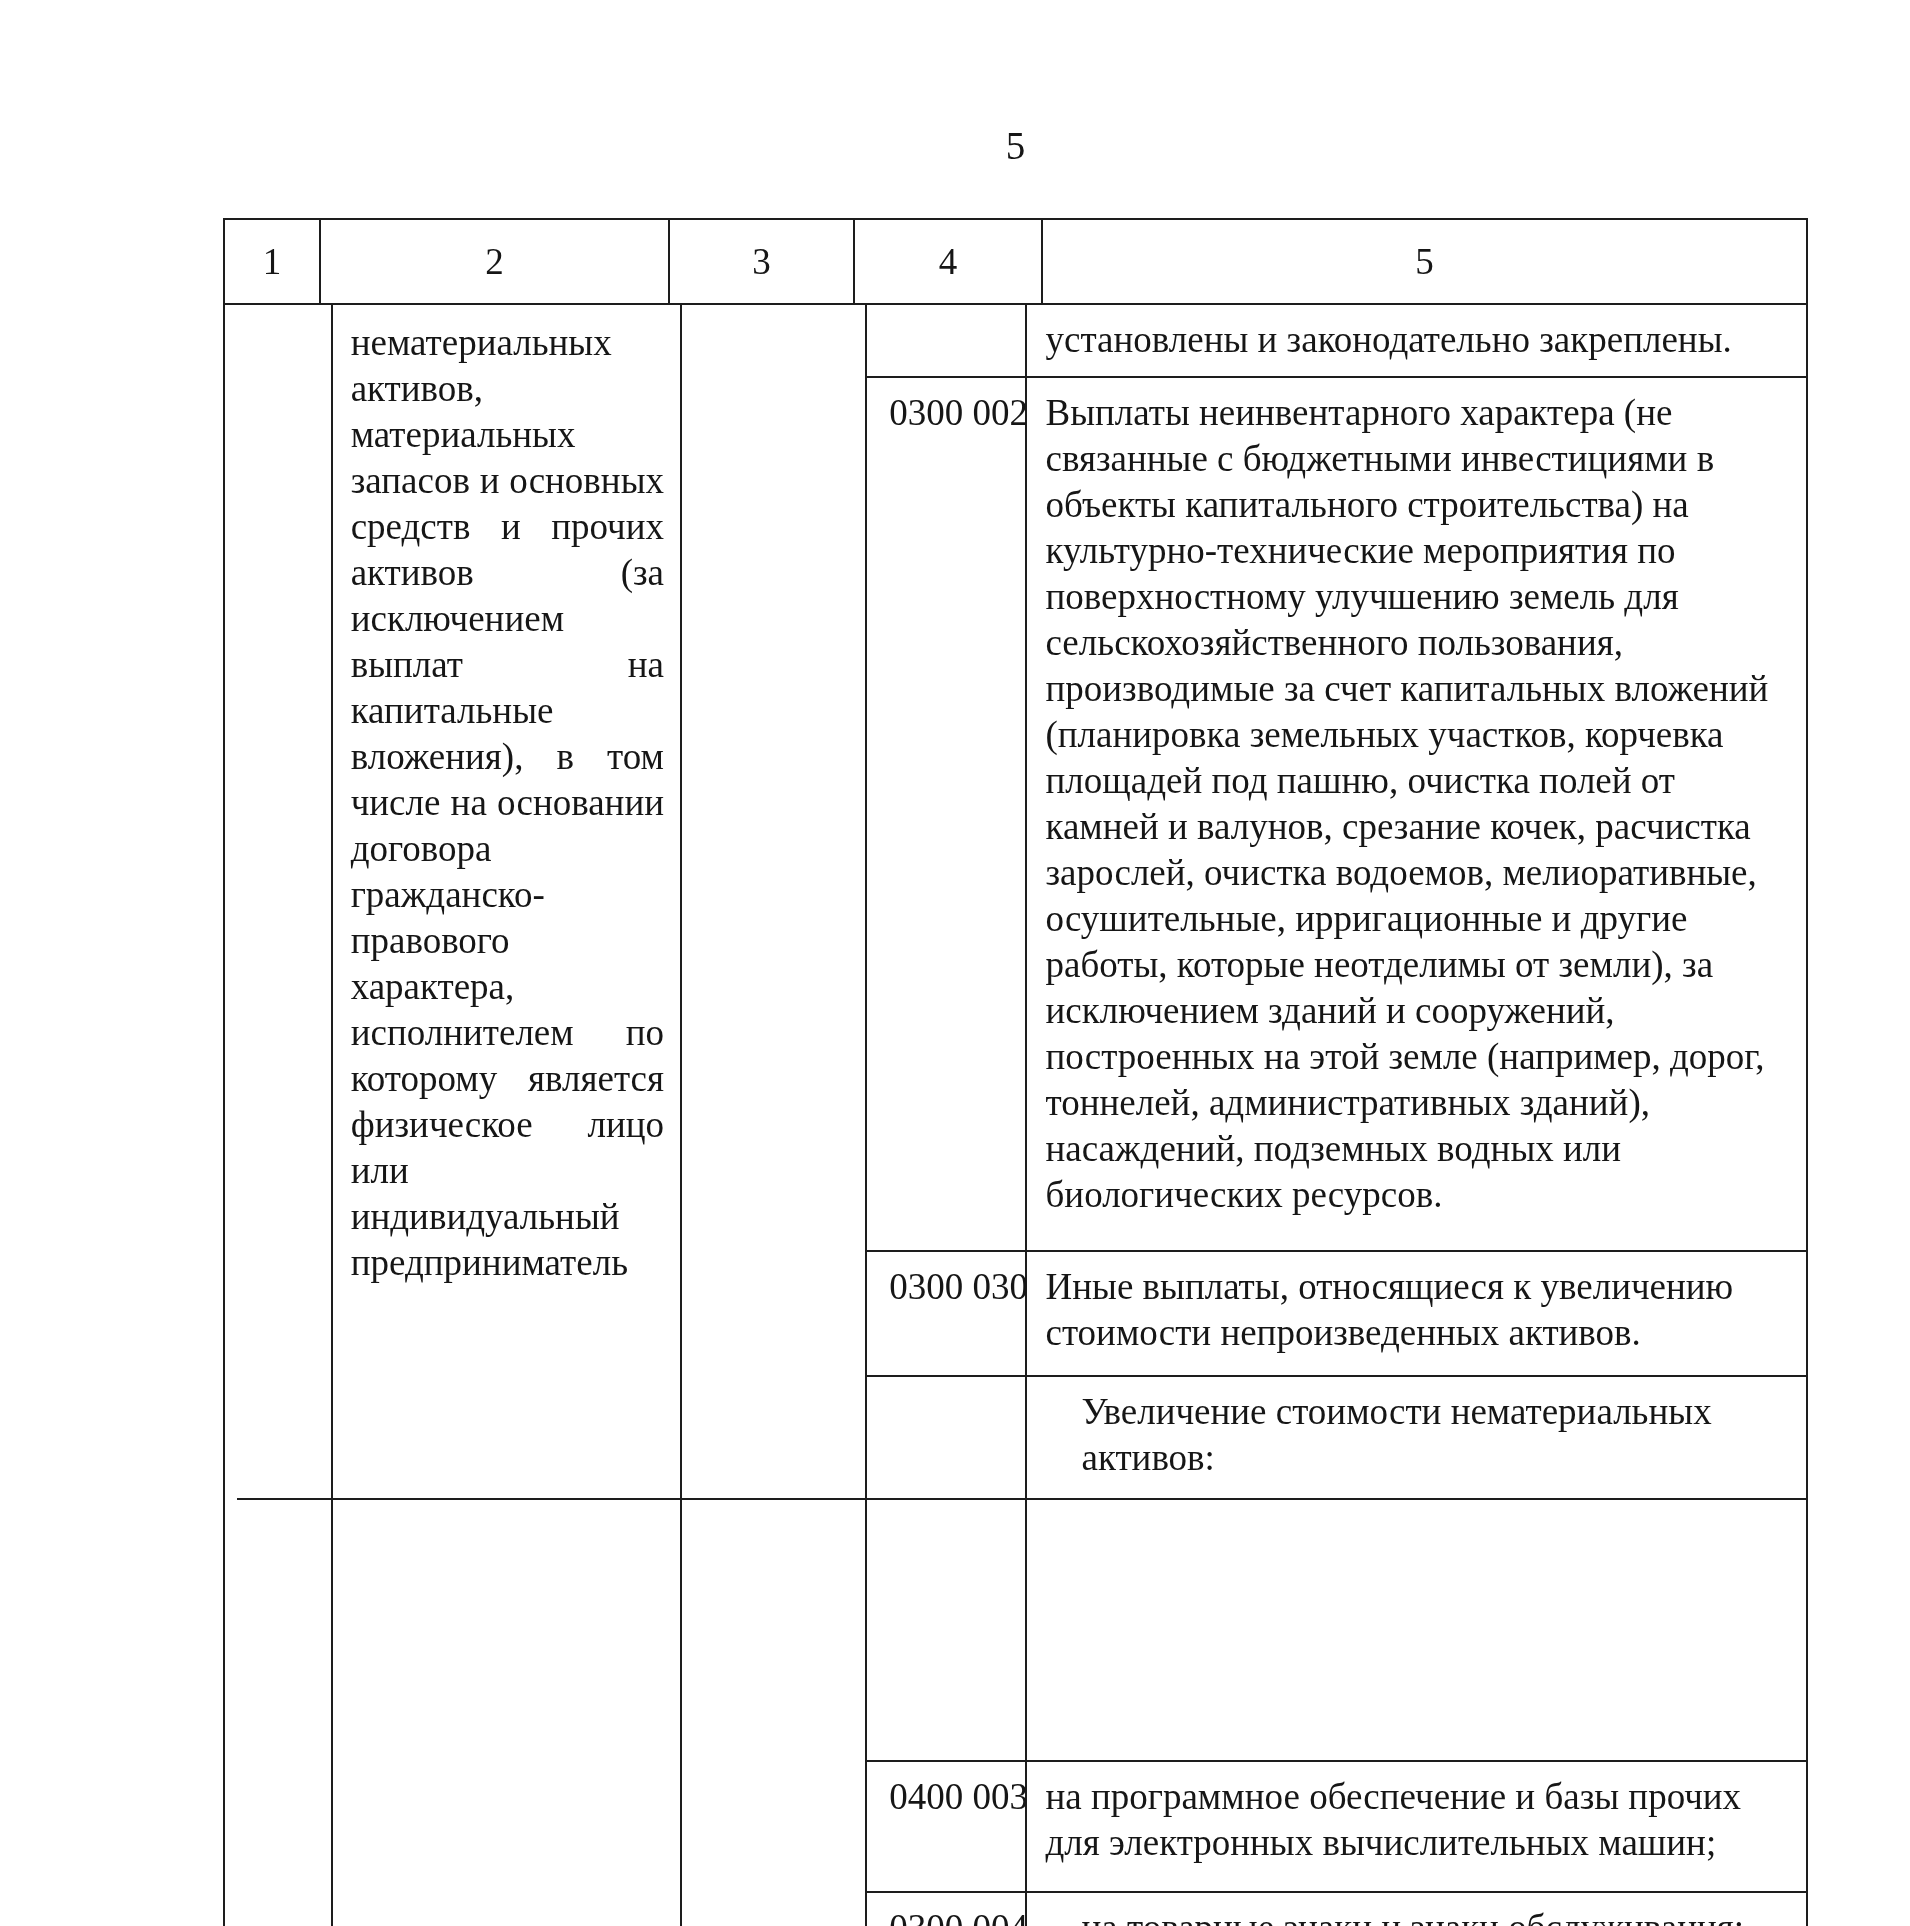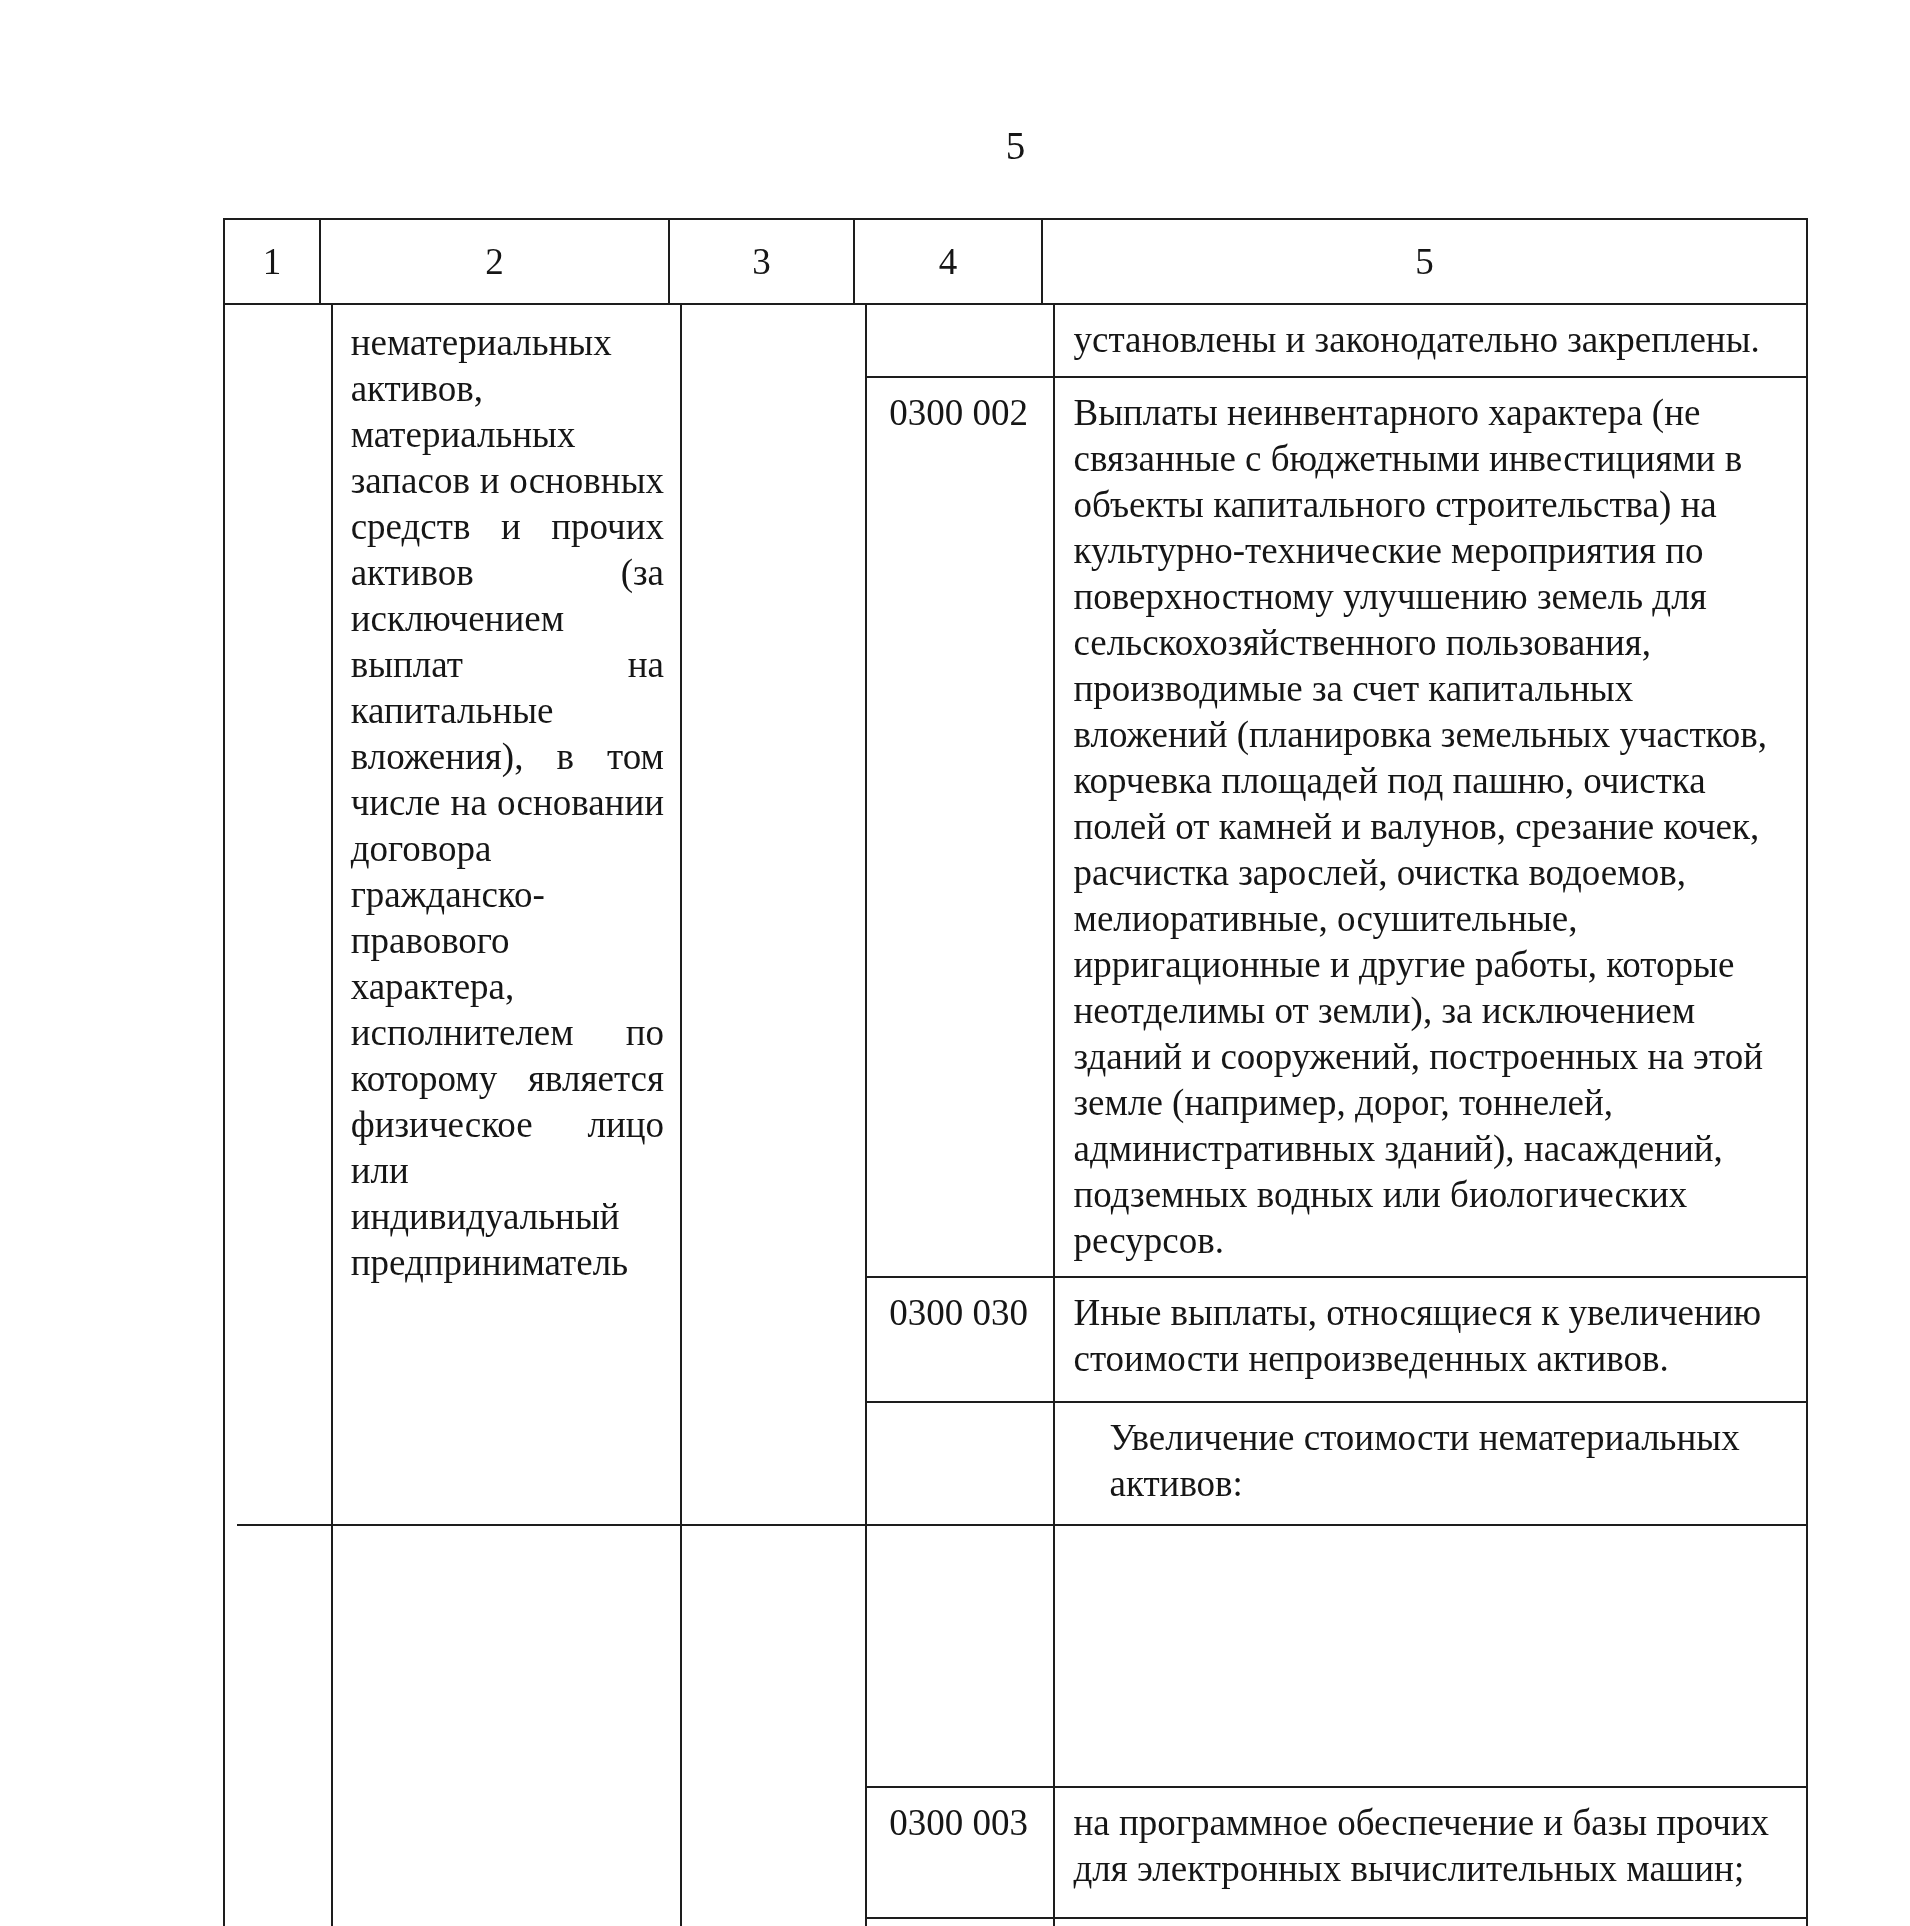--- a/index.html
+++ b/index.html
@@ -49,21 +49,21 @@
     width: 349px; border-right: 2.7px solid #1d1d1d;
     font-size: 37px; line-height: 46px;
     text-align: justify;
     padding: 15.4px 16px 15.4px 17.7px;
   }
   .c3 { width: 185px; border-right: 2.7px solid #1d1d1d; }
   .c45 { flex: 1; display: flex; flex-direction: column; }
   .sub { display: flex; align-items: stretch; border-bottom: 2.7px solid #1d1d1d; flex: none; }
   .sub:last-child { border-bottom: none; flex: 1; gap: 36px; }
   .c4s {
-    width: 188px; border-right: 2.7px solid #1d1d1d;
+    width: 160px; border-right: 2.7px solid #1d1d1d;
     font-size: 37px; line-height: 46px;
     padding: 12.3px 4.6px 12.3px 22.3px;
     white-space: nowrap;
   }
   .c5s {
     flex: 1;
     font-size: 37px; line-height: 46px;
     padding: 12.3px 18.5px 12.3px 18.5px;
     text-align: left;
   }
@@ -116,21 +116,21 @@
     <div class="c1"></div>
     <div class="c2"></div>
     <div class="c3"></div>
     <div class="c45">
 
       <div class="sub" style="min-height:262px">
         <div class="c4s"></div>
       </div>
 
       <div class="sub" style="min-height:131px">
-        <div class="c4s">0300 003</div>
+        <div class="c4s">0400 003</div>
         <div class="c5s">на программное обеспечение и базы прочих для электронных вычислительных машин;</div>
       </div>
 
       <div class="sub" style="min-height:75px">
         <div class="c4s">0300 004</div>
         <div class="c5s">на товарные знаки и знаки обслуживания;</div>
       </div>
 
     </div>
   </div>

